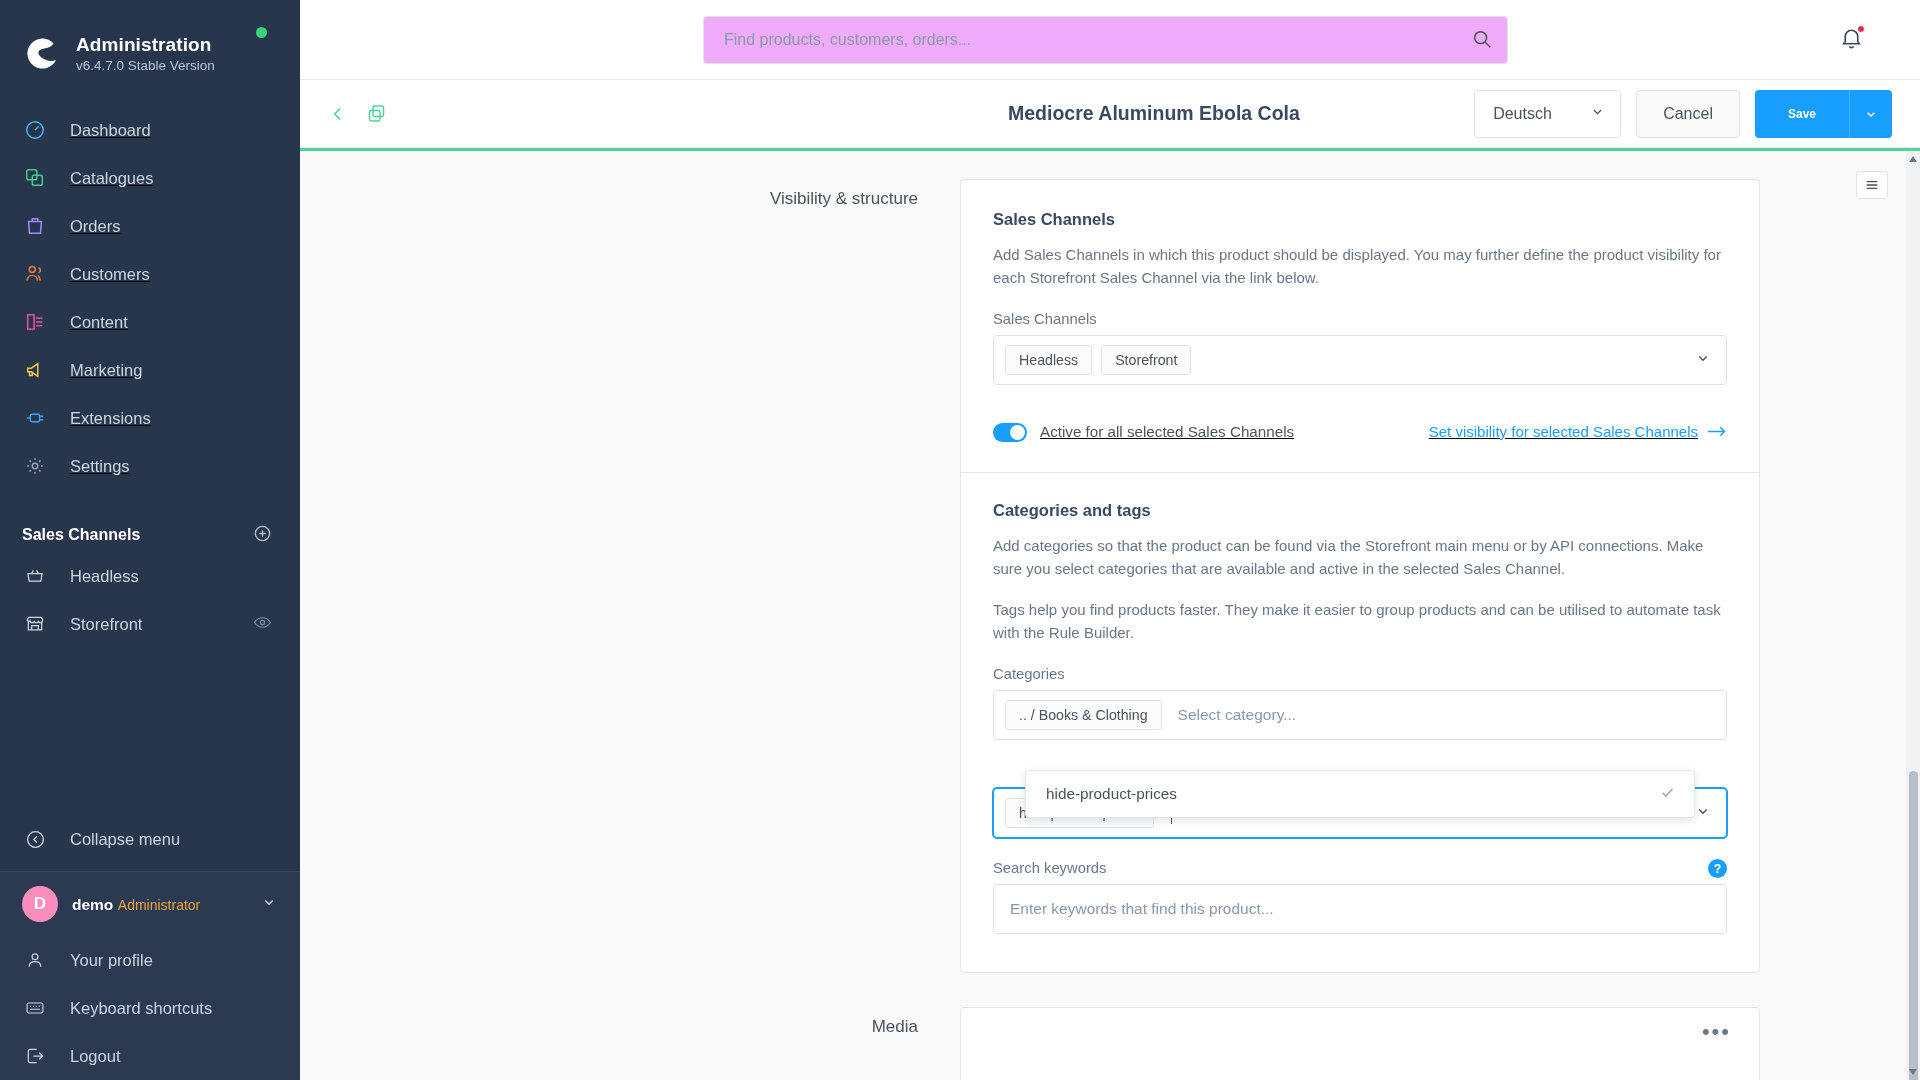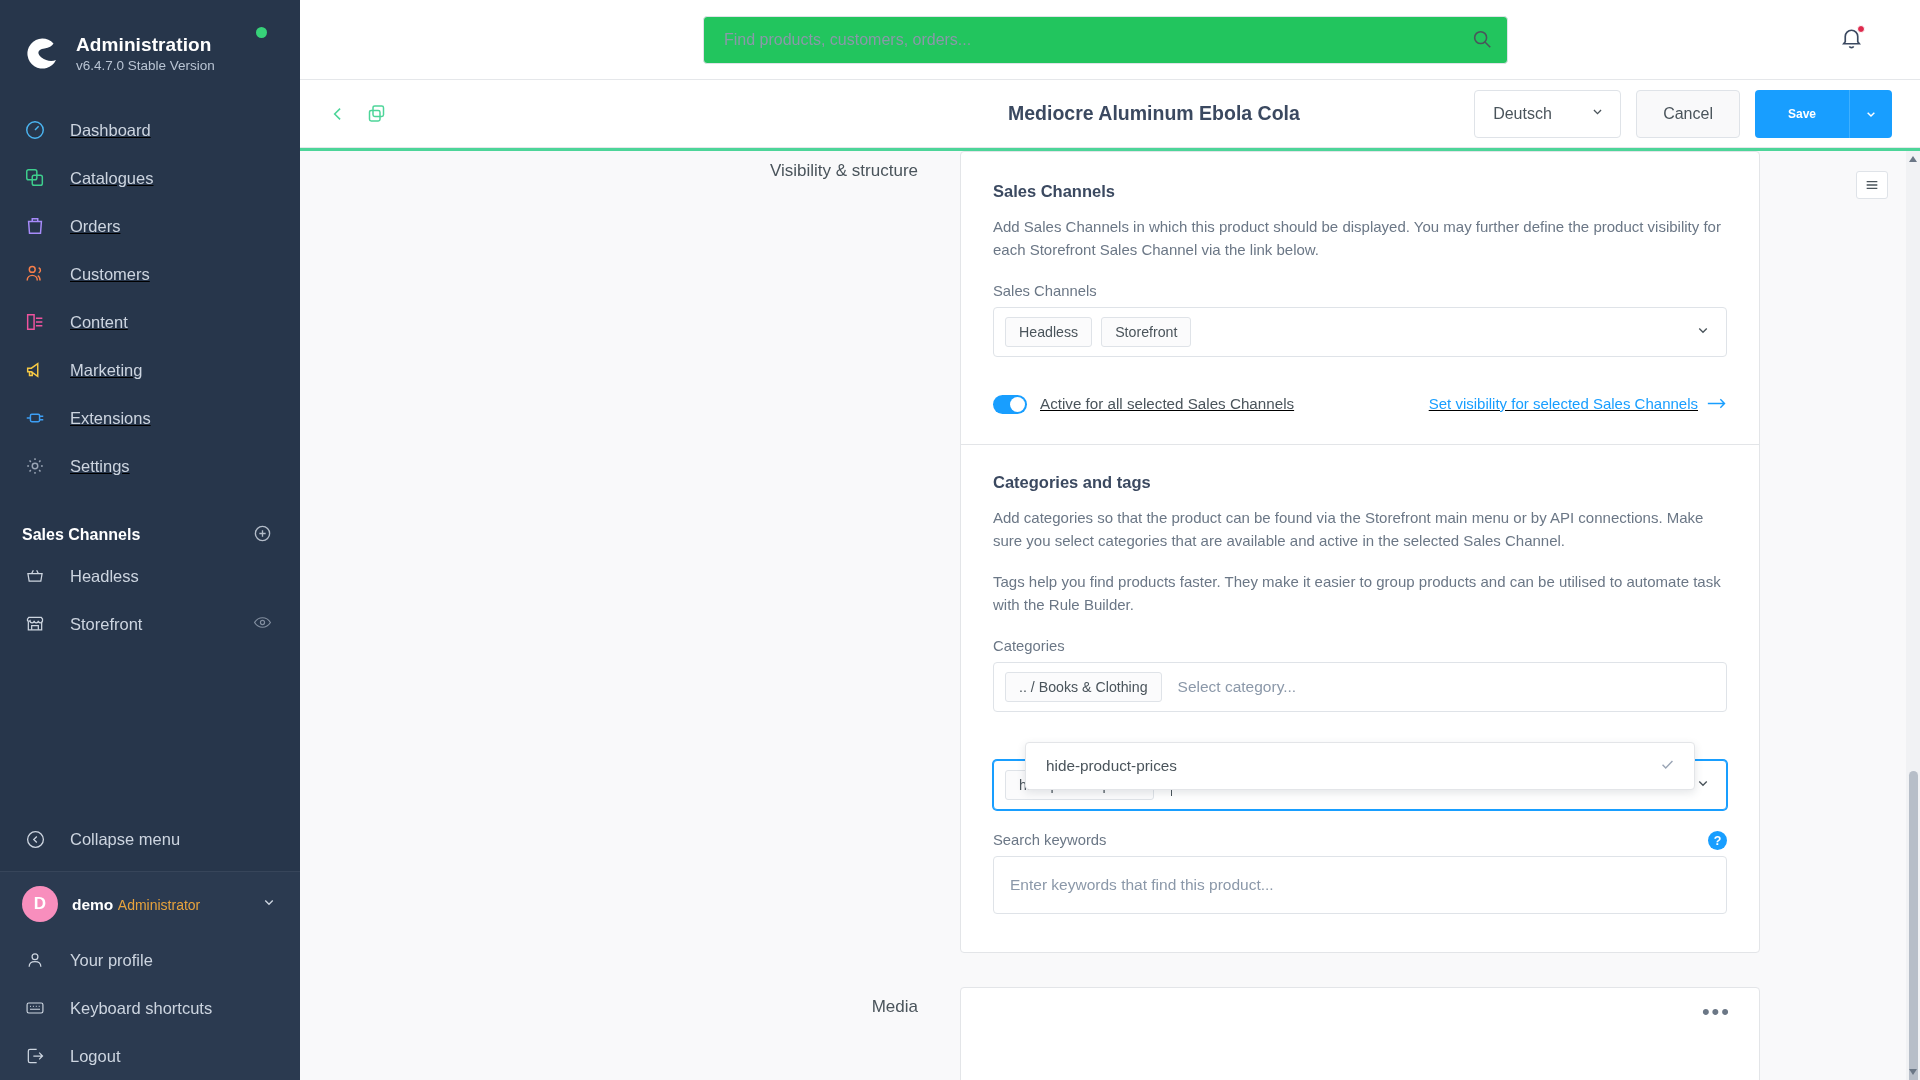--- a/index.html
+++ b/index.html
@@ -99,21 +99,21 @@
     background: #ffffff; position: relative;
   }
   .search-wrap {
     width: 805px; margin-left: 403px; position: relative;
   }
   .search-input {
     width: 100%; height: 48px;
     border: 1px solid #dfe3e8; border-radius: 4px;
     padding: 0 52px 0 20px; font-size: 16px;
     font-family: "Liberation Sans", sans-serif;
-    color: #4a545b; background: #22c55e; outline: none;
+    color: #4a545b; background: #f0abfc; outline: none;
   }
   .search-input::placeholder { color: #8b98a9; }
   .search-btn {
     position: absolute; right: 14px; top: 12px;
     width: 24px; height: 24px; cursor: pointer;
     background: none; border: none; padding: 0;
   }
   .bell { position: absolute; right: 56px; cursor: pointer; }
   .bell-dot {
     position: absolute; right: -1px; top: 0px;
@@ -163,21 +163,21 @@
     border-left: 1px solid #3fb0ff; border-radius: 0 4px 4px 0;
     cursor: pointer; display: flex; align-items: center; justify-content: center;
   }
 
   
   .content-area {
     flex: 1; position: relative; overflow: hidden;
     background: #f9f9fa;
     border-top: 3px solid #4dd599;
   }
-  .content-scroll { position: absolute; inset: 0; }
+  .content-scroll { position: absolute; inset: 0; padding-top: 28px; }
   .ctl-btn {
     position: absolute; right: 32px; top: 20px;
     width: 32px; height: 28px; border: 1px solid #dfe3e8;
     border-radius: 3px; background: #ffffff;
     display: flex; align-items: center; justify-content: center;
     cursor: pointer; z-index: 3;
   }
 
   .row { display: flex; margin-bottom: 34px; }
   .row-label {
@@ -259,21 +259,21 @@
 
   .help-icon {
     position: absolute; right: 0; top: -1px;
     width: 19px; height: 19px; border-radius: 50%;
     background: #189eff; color: #ffffff;
     font-size: 12.5px; font-weight: bold;
     display: flex; align-items: center; justify-content: center;
     cursor: pointer;
   }
   .input-std {
-    width: 100%; height: 58px;
+    width: 100%; height: 50px;
     border: 1px solid #dfe3e8; border-radius: 4px;
     padding: 0 16px; font-size: 15.5px;
     font-family: "Liberation Sans", sans-serif;
     color: #4a545b; outline: none; background: #fff;
   }
   .input-std::placeholder { color: #8b98a9; }
 
   .media-card {
     width: 800px; background: #ffffff;
     border: 1px solid #e3e5e8; border-radius: 4px;

